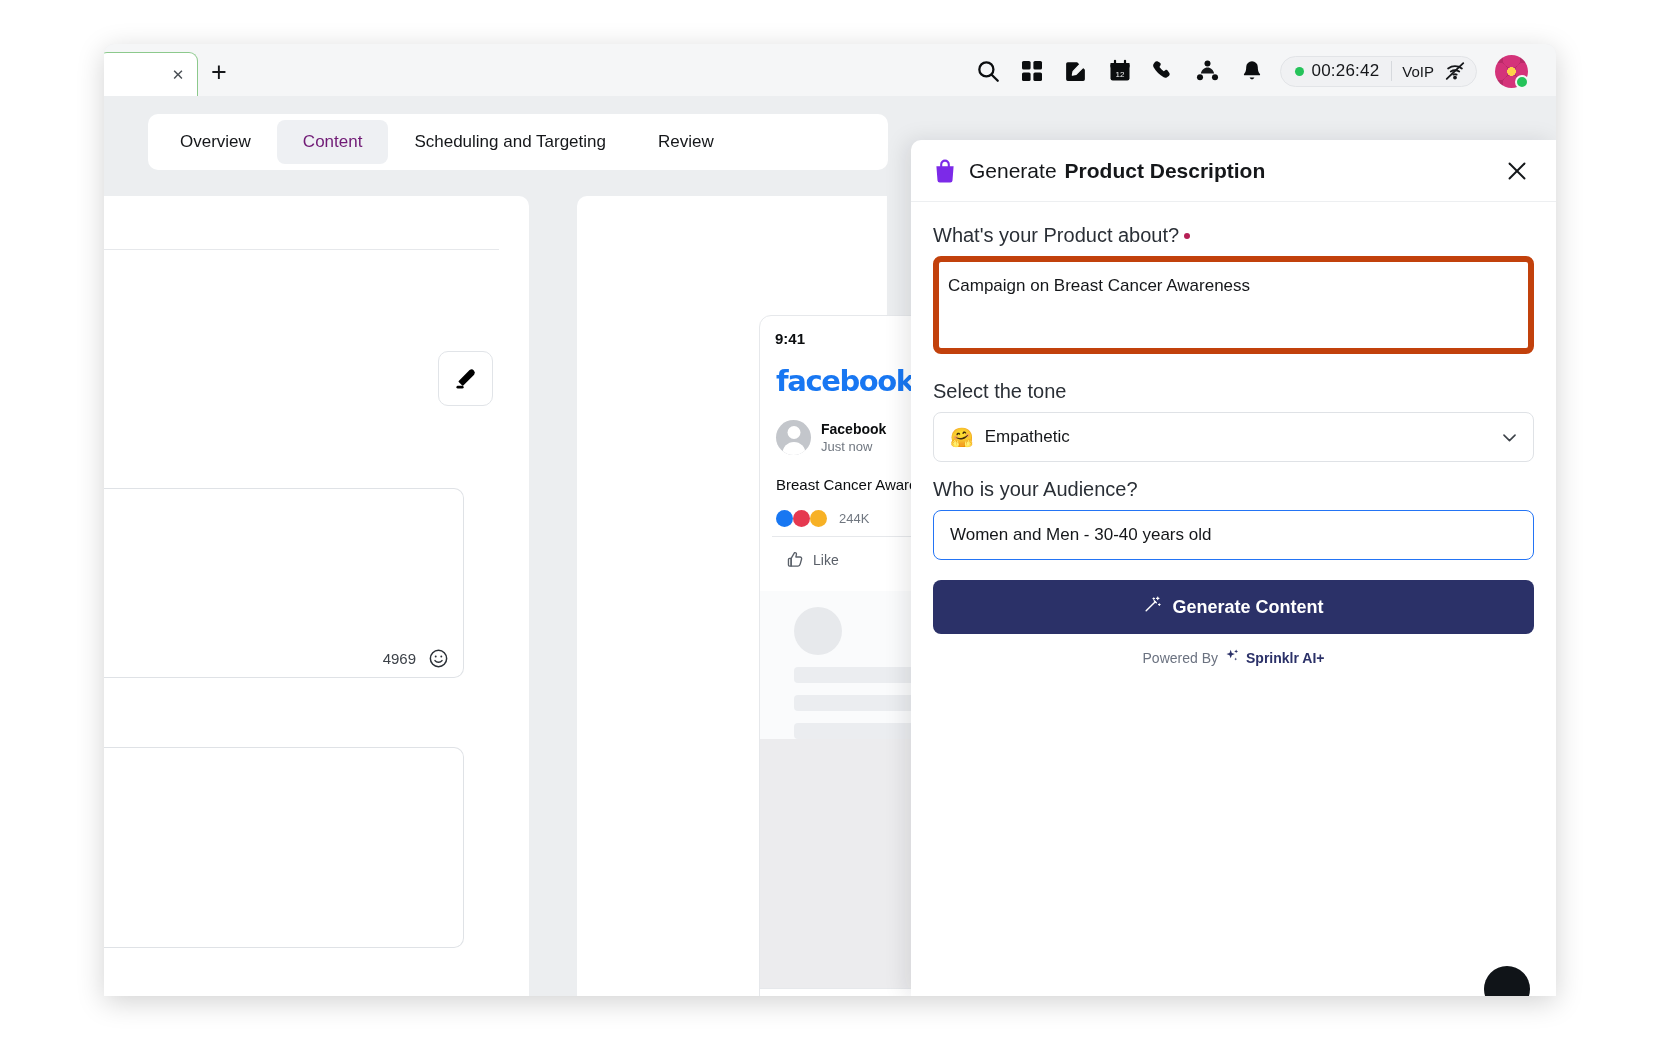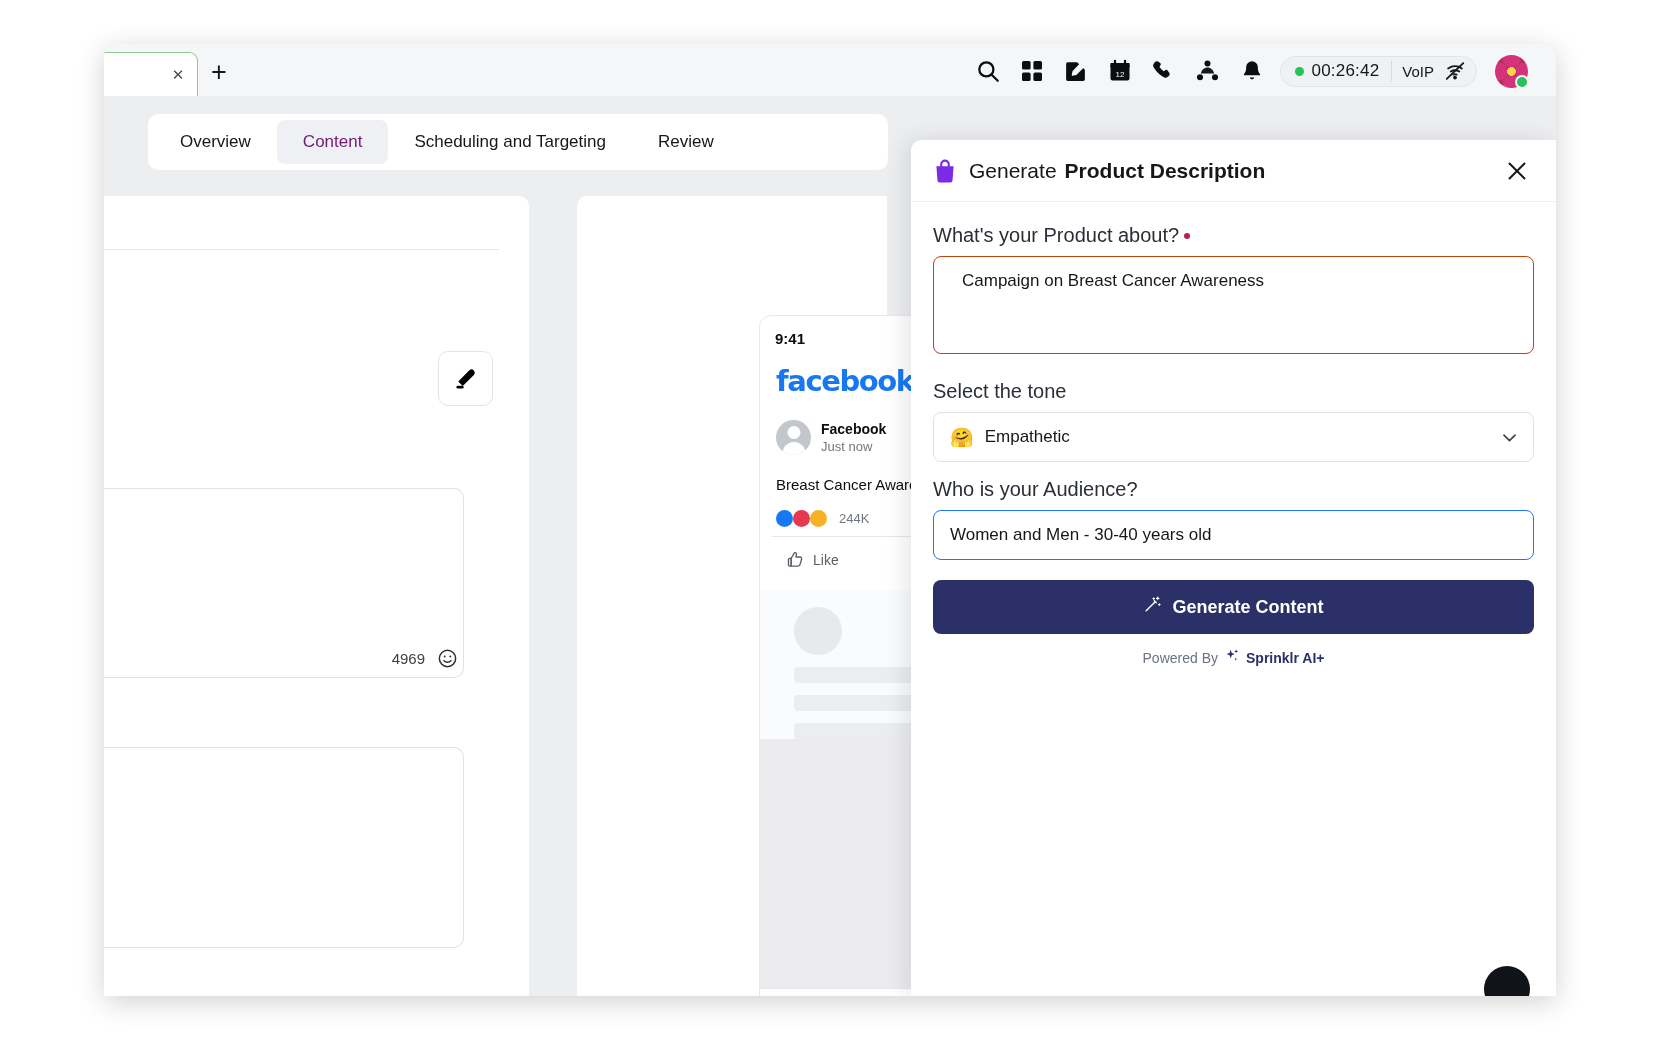--- a/index.html
+++ b/index.html
@@ -156,21 +156,21 @@
     cursor: pointer;
   }
   .text-box-1 {
     position: absolute; left: 0px; top: 292px;
     width: 360px; height: 190px;
     border: 1px solid #dfe2e6;
     border-left: none;
     border-radius: 0 10px 10px 0;
   }
   .charcount-row {
-    position: absolute; right: 5px; bottom: 8px;
+    position: absolute; right: 14px; bottom: 8px;
     display: flex; align-items: center; gap: 12px;
   }
   .charcount { font-size: 15px; color: #3d4249; }
   .emoji-btn { cursor: pointer; display: flex; color: #2a2f36; }
 
   .text-box-2 {
     position: absolute; left: 0px; top: 551px;
     width: 360px; height: 201px;
     border: 1px solid #dfe2e6;
     border-left: none;
@@ -299,22 +299,22 @@
 
   .ai-form { padding: 22px 22px 0 22px; }
   .field-label {
     font-size: 20px; color: #2a2f36; margin-bottom: 9px;
     display: flex; align-items: center; gap: 5px;
   }
   .req-dot { width: 6px; height: 6px; border-radius: 50%; background: #b61f55; display: inline-block; }
 
   .textarea-box {
     width: 100%; height: 98px;
-    border: 1px solid #c2410c; border-radius: 8px;
-    padding: 14px 28px;
+    border: 6px solid #c2410c; border-radius: 8px;
+    padding: 14px 9px;
     font-size: 17px; color: #15171a;
     font-family: "Liberation Sans", sans-serif;
     resize: none; outline: none;
   }
 
   .select-box {
     width: 100%; height: 50px;
     border: 1px solid #dfe2e6; border-radius: 8px;
     display: flex; align-items: center;
     padding: 0 14px 0 16px;

